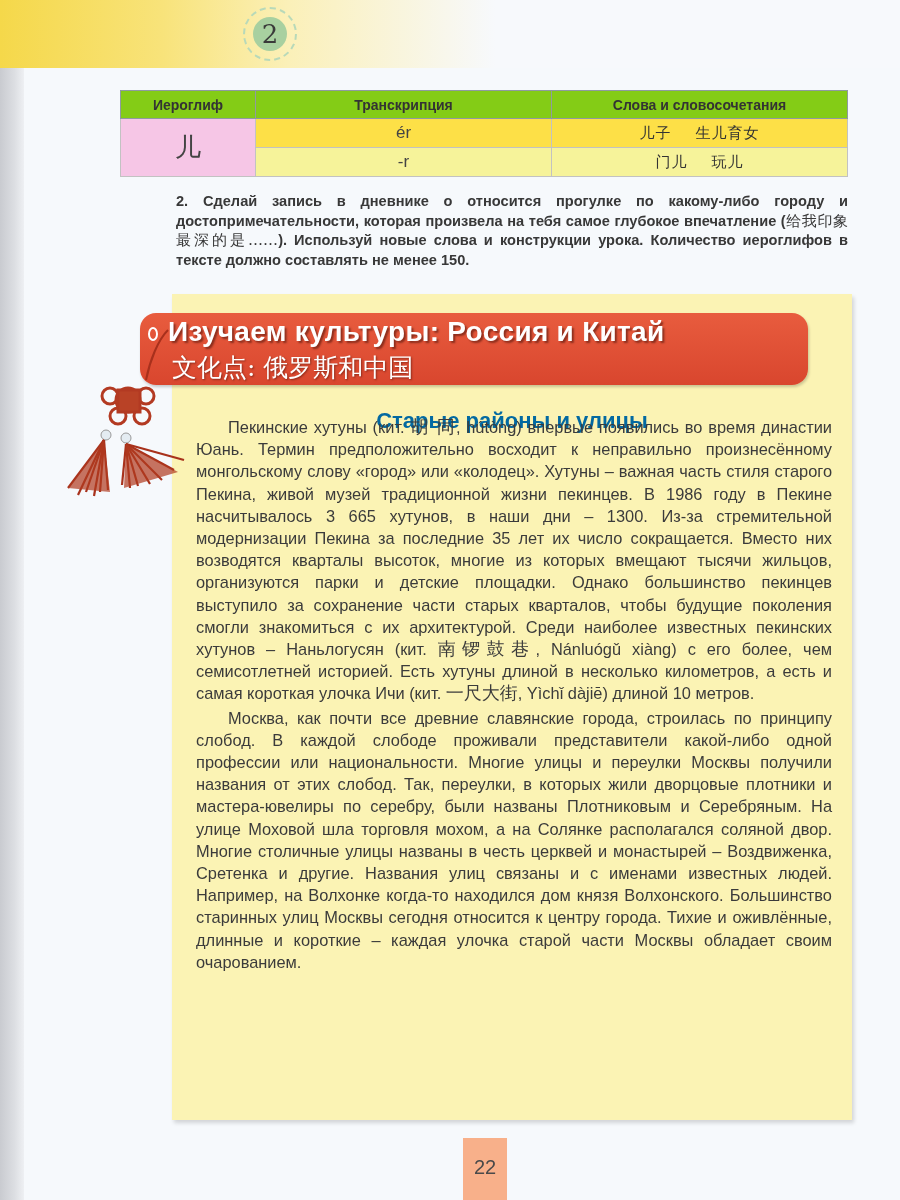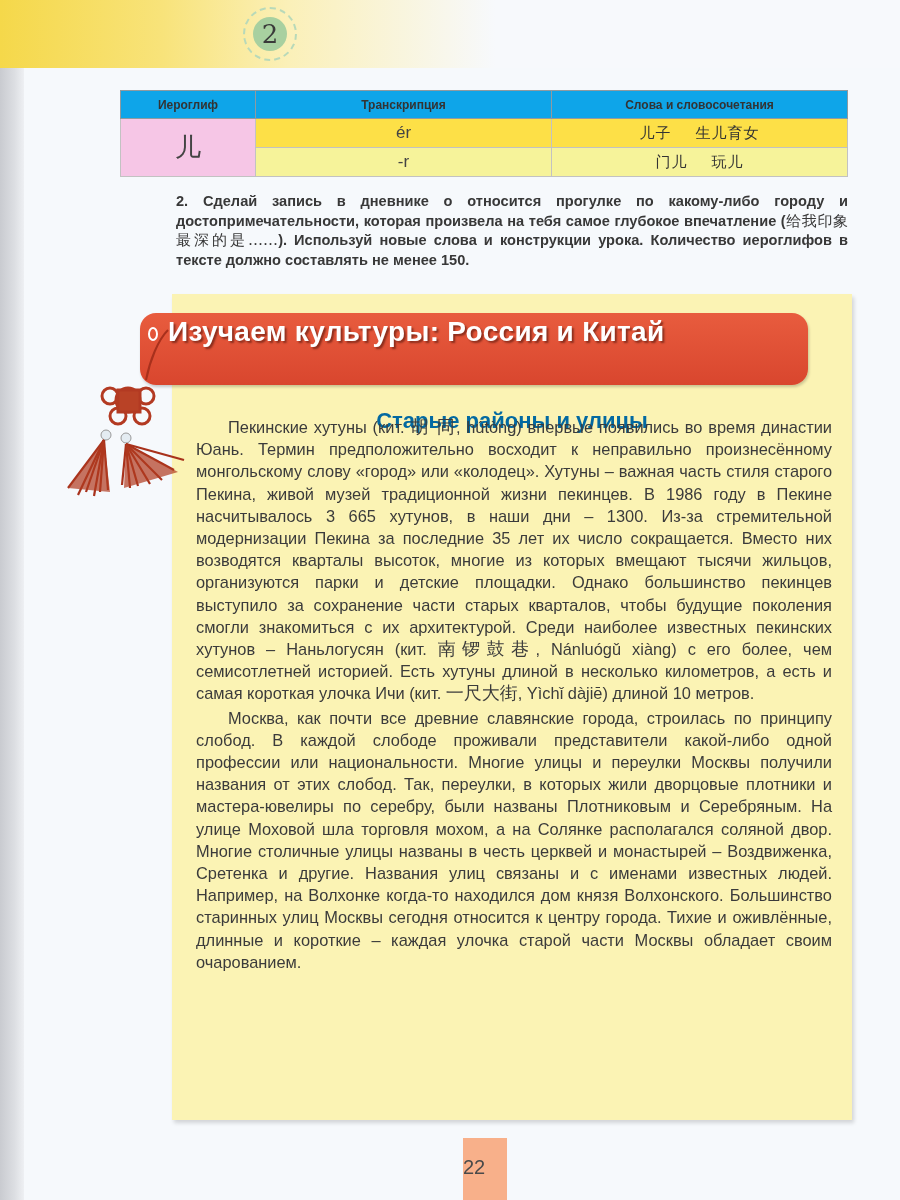--- a/index.html
+++ b/index.html
@@ -31,22 +31,22 @@
     position: absolute; left: 8px; top: 8px; width: 34px; height: 34px; border-radius: 50%;
     background: #a8d0a0; color: #3a3a3a;
     font-family: "DejaVu Serif", serif; font-size: 26px; text-align: center; line-height: 34px;
   }
 
   .vocab-table {
     position: absolute; left: 120px; top: 90px; width: 728px;
     border-collapse: collapse; font-size: 14px;
   }
   .vocab-table th {
-    background: #0ea5e9; color: #333; font-weight: bold; height: 28px;
-    border: 1px solid #8f9aa0; font-size: 12px;
+    background: #84cc16; color: #333; font-weight: bold; height: 28px;
+    border: 1px solid #8f9aa0; font-size: 14px;
   }
   .vocab-table td { border: 1px solid #c2c2c2; text-align: center; height: 29px; }
   .row-pink td { background: #fde047; }
   .row-yellow td { background: #f6f39a; }
   .hanzi-cell { background: #f6c6e6 !important; font-family: "DejaVu Serif", serif; font-size: 26px; color: #444; }
   .pinyin { font-size: 17px; color: #444; }
   .words { font-family: "DejaVu Serif", serif; font-size: 15px; color: #333; letter-spacing: 1px; }
   .words span { margin: 16px 9px; }
 
   .task {
@@ -93,21 +93,21 @@
     text-align: justify;
   }
   .article-body p { text-indent: 32px; margin-bottom: 2px; }
   .cn-inline { font-family: "DejaVu Serif", serif; font-size: 18px; }
 
   .knot { position: absolute; left: 38px; top: 320px; width: 160px; height: 180px; }
 
   .page-number {
     position: absolute; left: 463px; top: 1138px; width: 44px; height: 62px;
     background: #f8b08a; color: #4a4a4a;
-    font-size: 20px; text-align: left; line-height: 58px;
+    font-size: 20px; text-align: center; line-height: 58px;
   }
 </style>
 </head>
 <body>
 
 <div class="page-edge"></div>
 
 <div class="header-band">
   <div class="lesson-badge">
     <div class="lesson-badge-inner">2</div>
@@ -144,20 +144,21 @@
 <div class="task">
   <span>2.</span>
   <span>Сделай запись в дневнике о относится прогулке по какому-либо городу и достопримечательности, которая произвела на тебя самое глубокое впечатление (</span><span class="cn">给我印象最深的是……</span><span>). Используй новые слова и конструкции урока. Количество иероглифов в тексте должно составлять не менее 150.</span>
 </div>
 
 <div class="culture-box"></div>
 
 <div class="banner">
   <div class="banner-ring"></div>
   <div class="banner-title">Изучаем культуры: Россия и Китай</div>
+  <div class="banner-sub">文化点: 俄罗斯和中国</div>
 </div>
 
 <svg class="knot" viewBox="0 0 160 180">
   <path d="M130 10 C 120 20, 112 40, 108 60" stroke="#a8301c" stroke-width="2" fill="none"></path>
   <g fill="none" stroke="#b33a22" stroke-width="3">
     <circle cx="90" cy="80" r="12"></circle>
     <circle cx="72" cy="76" r="8"></circle>
     <circle cx="108" cy="76" r="8"></circle>
     <circle cx="80" cy="96" r="8"></circle>
     <circle cx="104" cy="96" r="8"></circle>

